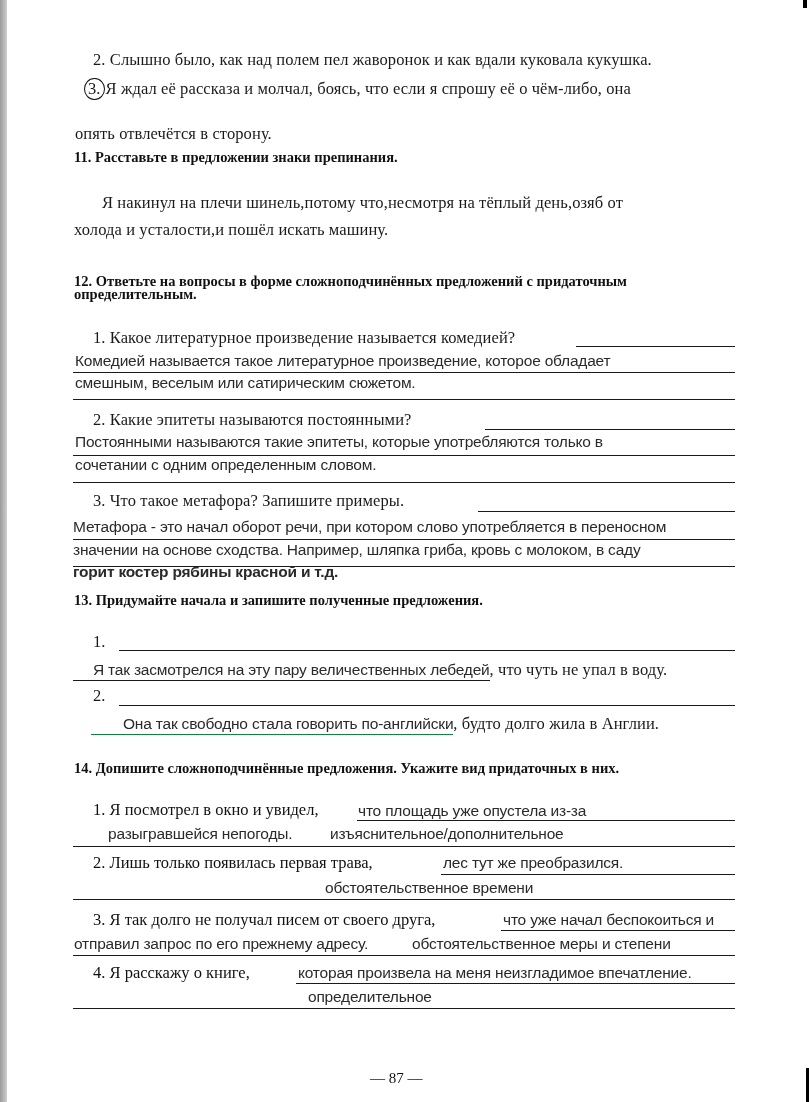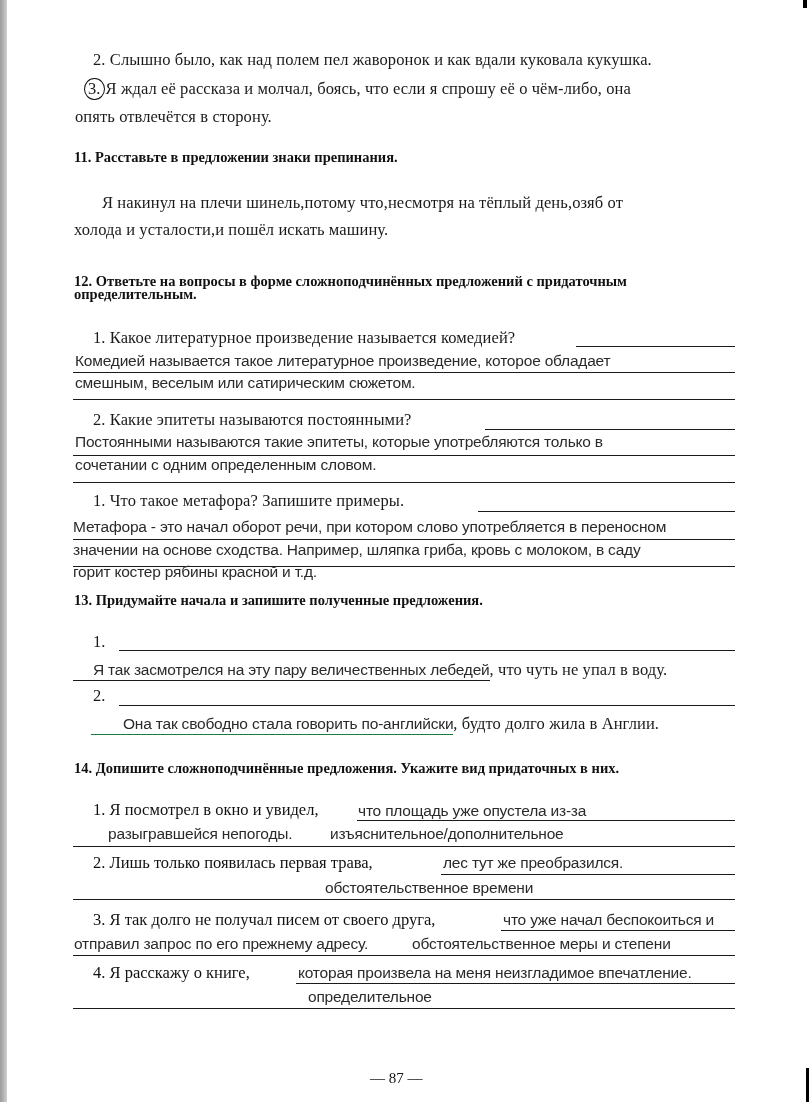--- a/index.html
+++ b/index.html
@@ -81,21 +81,21 @@
 <body>
 
 <div class="scan-left"></div>
 <div class="scan-right-top"></div>
 <div class="scan-right-bottom"></div>
 
 <div class="abs print" style="left:93px; top:50px;">2. Слышно было, как над полем пел жаворонок и как вдали куковала кукушка.</div>
 <div class="abs print" style="left:84px; top:78px;">
   <span class="circled">3.</span><span>Я ждал её рассказа и молчал, боясь, что если я спрошу её о чём-либо, она</span>
 </div>
-<div class="abs print" style="left:75px; top:107px;text-align:center;">опять отвлечётся в сторону.</div>
+<div class="abs print" style="left:75px; top:124px;text-align:center;">опять отвлечётся в сторону.</div>
 
 <div class="abs heading" style="left:74px; top:149px;">11. Расставьте в предложении знаки препинания.</div>
 <div class="abs print" style="left:102px; top:193px;">Я накинул на плечи шинель,потому что,несмотря на тёплый день,озяб от</div>
 <div class="abs print" style="left:74px; top:220px;">холода и усталости,и пошёл искать машину.</div>
 
 <div class="abs heading" style="left:74px; top:273px;">12. Ответьте на вопросы в форме сложноподчинённых предложений с придаточным</div>
 <div class="abs heading" style="left:74px; top:286px;">определительным.</div>
 
 <div class="abs print" style="left:93px; top:328px;">1. Какое литературное произведение называется комедией?</div>
 <div class="line" style="left:576px; top:346px; width:159px;"></div>
@@ -104,27 +104,27 @@
 <div class="abs hand" style="left:75px; top:374px;">смешным, веселым или сатирическим сюжетом.</div>
 <div class="line" style="left:73px; top:399px; width:662px;"></div>
 
 <div class="abs print" style="left:93px; top:410px;">2. Какие эпитеты называются постоянными?</div>
 <div class="line" style="left:485px; top:429px; width:250px;"></div>
 <div class="abs hand" style="left:75px; top:433px;">Постоянными называются такие эпитеты, которые употребляются только в</div>
 <div class="line" style="left:73px; top:455px; width:662px;"></div>
 <div class="abs hand" style="left:75px; top:456px;">сочетании с одним определенным словом.</div>
 <div class="line" style="left:73px; top:482px; width:662px;"></div>
 
-<div class="abs print" style="left:93px; top:491px;">1. Что такое метафора? Запишите примеры.</div>
+<div class="abs print" style="left:93px; top:491px;">3. Что такое метафора? Запишите примеры.</div>
 <div class="line" style="left:478px; top:511px; width:257px;"></div>
 <div class="abs hand" style="left:73px; top:518px;">Метафора - это начал оборот речи, при котором слово употребляется в переносном</div>
 <div class="line" style="left:73px; top:539px; width:662px;"></div>
 <div class="abs hand" style="left:73px; top:541px;">значении на основе сходства. Например, шляпка гриба, кровь с молоком, в саду</div>
 <div class="line" style="left:73px; top:566px; width:662px;"></div>
-<div class="abs hand" style="left:73px; top:563px;">горит костер рябины красной и т.д.</div>
+<div class="abs hand" style="left:73px; top:563px;font-weight:bold;">горит костер рябины красной и т.д.</div>
 
 <div class="abs heading" style="left:74px; top:592px;">13. Придумайте начала и запишите полученные предложения.</div>
 
 <div class="abs print" style="left:93px; top:632px;">1.</div>
 <div class="line" style="left:119px; top:650px; width:616px;"></div>
 <div class="abs" style="left:73px; top:660px;">
   <span class="hand" style="display:inline-block; padding-left:20px; border-bottom:1px solid #1a1a1a; line-height:20px;">Я так засмотрелся на эту пару величественных лебедей</span><span class="print">, что чуть не упал в воду.</span>
 </div>
 
 <div class="abs print" style="left:93px; top:686px;">2.</div>

